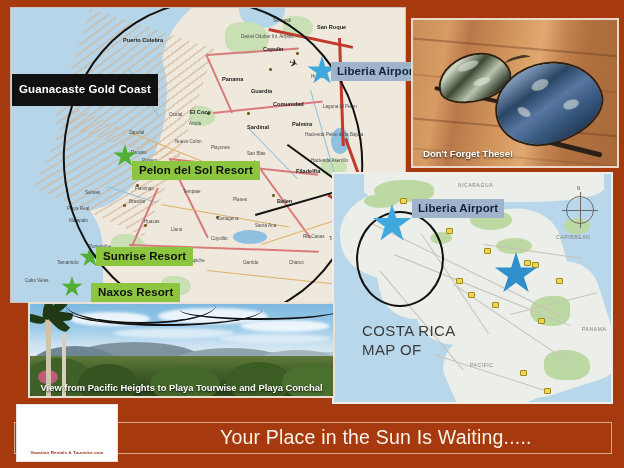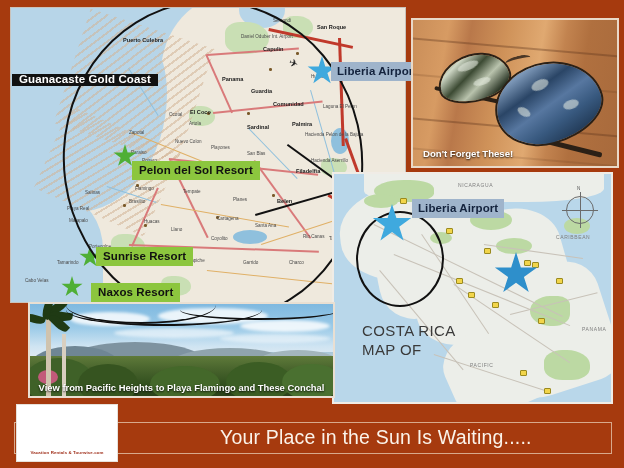--- a/index.html
+++ b/index.html
@@ -35,21 +35,21 @@
     position:absolute;left:52px;top:-8px;width:296px;height:318px;
     border:2.4px solid #111;border-radius:50%;
     transform:rotate(-8deg);
     pointer-events:none;
   }
   
   .connector{position:absolute;background:#111;height:1.6px;transform-origin:0 0;}
 
   
   .lbl{position:absolute;font-weight:bold;white-space:nowrap;line-height:1;letter-spacing:.1px;}
-  .lbl.black{background:#111;color:#fff;padding:0 7px;font-size:11.5px;}
+  .lbl.black{background:#111;color:#fff;padding:10px 7px;font-size:11.5px;}
   .lbl.green{background:#8CC63E;color:#111;padding:3.5px 7px;font-size:11.5px;}
   .lbl.blue{background:#9fb4cb;color:#13223c;padding:3.5px 6px;font-size:11.5px;}
 
   
   .star{position:absolute;}
   .star i{display:block;width:100%;height:100%;
     clip-path:polygon(50% 0%,61% 35%,98% 35%,68% 57%,79% 91%,50% 70%,21% 91%,32% 57%,2% 35%,39% 35%);}
   .star.blue i{background:#3FA9DE;border:0;}
   .star.green i{background:#4FAF36;}
   .star.blue.dk i{background:#2E8FCB;}
@@ -376,21 +376,21 @@
       <div class="frond" style="left:18px;top:6px;width:26px;height:9px;transform:rotate(-32deg);"></div>
       <div class="frond" style="left:18px;top:6px;width:24px;height:9px;transform:rotate(8deg);"></div>
       <div class="frond" style="left:18px;top:6px;width:22px;height:9px;transform:rotate(44deg);"></div>
       <div class="frond" style="left:18px;top:8px;width:24px;height:8px;transform:rotate(-72deg);"></div>
       <div class="frond" style="left:16px;top:6px;width:22px;height:8px;transform:rotate(196deg);"></div>
       <div class="post" style="left:32px;top:30px;width:4px;height:62px;"></div>
       <div class="wire" style="left:36px;top:-18px;width:150px;height:36px;"></div>
       <div class="wire" style="left:36px;top:-10px;width:196px;height:30px;"></div>
       <div class="wire" style="left:150px;top:-4px;width:160px;height:18px;"></div>
 
-      <div class="photo-cap">View from Pacific Heights to Playa Flamingo and These Conchal</div>
+      <div class="photo-cap">View from Pacific Heights to Playa Tourwise and Playa Conchal</div>
     </div>
   </div>
 
   <div id="footer-bar"></div>
   <div id="tagline">Your Place in the Sun Is Waiting.....</div>
 
   <div id="logo">
     <div class="tag">Vacation Rentals &amp; Tourwise.com</div>
   </div>
 

